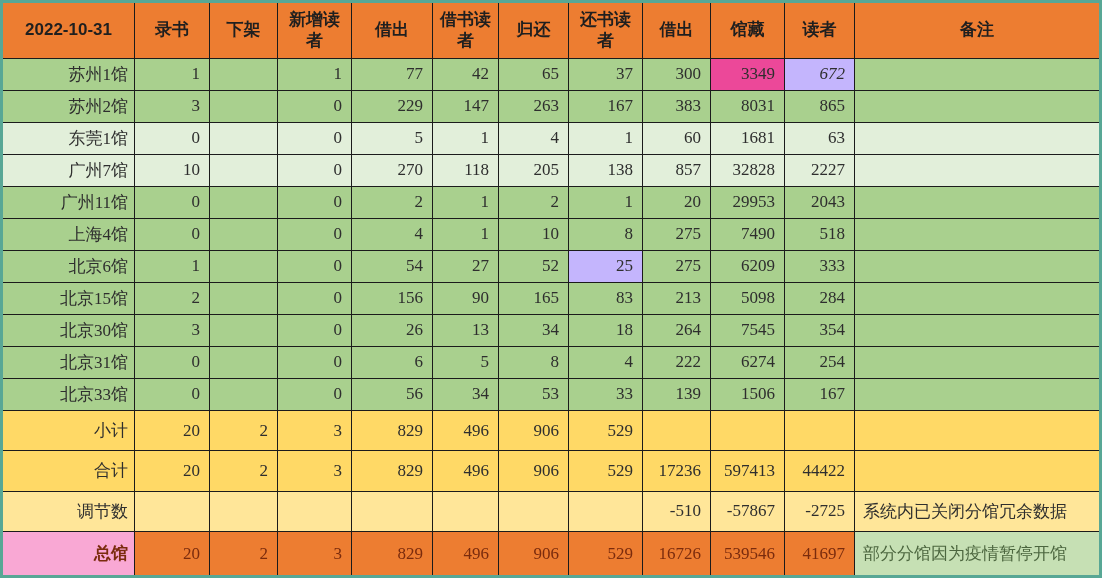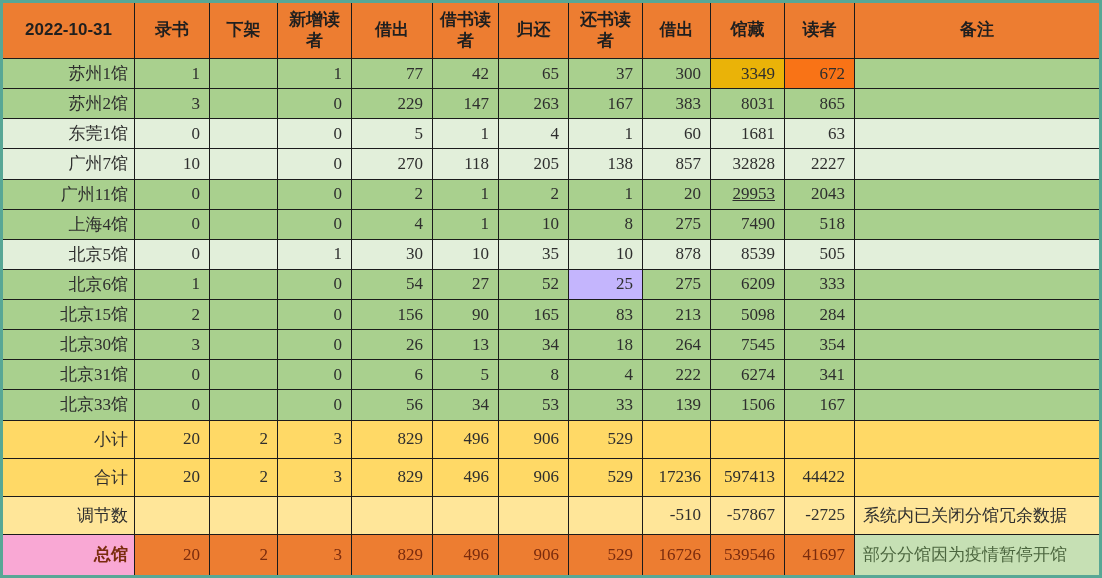--- a/index.html
+++ b/index.html
@@ -78,22 +78,22 @@
       <tr class="data">
         <td class="lbl" style="background: rgb(169, 208, 142);">苏州1馆</td>
         <td class="num" style="background: rgb(169, 208, 142);">1</td>
         <td class="num" style="background: rgb(169, 208, 142);"></td>
         <td class="num" style="background: rgb(169, 208, 142);">1</td>
         <td class="num" style="background: rgb(169, 208, 142);">77</td>
         <td class="num" style="background: rgb(169, 208, 142);">42</td>
         <td class="num" style="background: rgb(169, 208, 142);">65</td>
         <td class="num" style="background: rgb(169, 208, 142);">37</td>
         <td class="num" style="background: rgb(169, 208, 142);">300</td>
-        <td class="num" style="background: #eab308; margin-top: 19px;">3349</td>
-        <td class="num" style="background: #f97316;">672</td>
+        <td class="num" style="background: #ec4899; margin-top: 19px;">3349</td>
+        <td class="num" style="background: #c4b5fd; font-style: italic;">672</td>
         <td class="remark" style="background: rgb(169, 208, 142);"></td>
       </tr>
       <tr class="data">
         <td class="lbl" style="background: rgb(169, 208, 142);">苏州2馆</td>
         <td class="num" style="background: rgb(169, 208, 142);">3</td>
         <td class="num" style="background: rgb(169, 208, 142);"></td>
         <td class="num" style="background: rgb(169, 208, 142);">0</td>
         <td class="num" style="background: rgb(169, 208, 142);">229</td>
         <td class="num" style="background: rgb(169, 208, 142);">147</td>
         <td class="num" style="background: rgb(169, 208, 142);">263</td>
@@ -134,51 +134,37 @@
       <tr class="data">
         <td class="lbl" style="background: rgb(169, 208, 142);">广州11馆</td>
         <td class="num" style="background: rgb(169, 208, 142);">0</td>
         <td class="num" style="background: rgb(169, 208, 142);"></td>
         <td class="num" style="background: rgb(169, 208, 142);">0</td>
         <td class="num" style="background: rgb(169, 208, 142);">2</td>
         <td class="num" style="background: rgb(169, 208, 142);">1</td>
         <td class="num" style="background: rgb(169, 208, 142);">2</td>
         <td class="num" style="background: rgb(169, 208, 142);">1</td>
         <td class="num" style="background: rgb(169, 208, 142);">20</td>
-        <td class="num" style="background: rgb(169, 208, 142); text-decoration: underline;">29953</td>
+        <td class="num" style="background: rgb(169, 208, 142);">29953</td>
         <td class="num" style="background: rgb(169, 208, 142);">2043</td>
         <td class="remark" style="background: rgb(169, 208, 142);"></td>
       </tr>
       <tr class="data">
         <td class="lbl" style="background: rgb(169, 208, 142);">上海4馆</td>
         <td class="num" style="background: rgb(169, 208, 142);">0</td>
         <td class="num" style="background: rgb(169, 208, 142);"></td>
         <td class="num" style="background: rgb(169, 208, 142);">0</td>
         <td class="num" style="background: rgb(169, 208, 142);">4</td>
         <td class="num" style="background: rgb(169, 208, 142);">1</td>
         <td class="num" style="background: rgb(169, 208, 142);">10</td>
         <td class="num" style="background: rgb(169, 208, 142);">8</td>
         <td class="num" style="background: rgb(169, 208, 142);">275</td>
         <td class="num" style="background: rgb(169, 208, 142);">7490</td>
         <td class="num" style="background: rgb(169, 208, 142); margin-left: 17px;">518</td>
         <td class="remark" style="background: rgb(169, 208, 142);"></td>
-      </tr>
-      <tr class="data">
-        <td class="lbl" style="background: rgb(226, 239, 218);">北京5馆</td>
-        <td class="num" style="background: rgb(226, 239, 218);">0</td>
-        <td class="num" style="background: rgb(226, 239, 218);"></td>
-        <td class="num" style="background: rgb(226, 239, 218);">1</td>
-        <td class="num" style="background: rgb(226, 239, 218);">30</td>
-        <td class="num" style="background: rgb(226, 239, 218);">10</td>
-        <td class="num" style="background: rgb(226, 239, 218);">35</td>
-        <td class="num" style="background: rgb(226, 239, 218);">10</td>
-        <td class="num" style="background: rgb(226, 239, 218);">878</td>
-        <td class="num" style="background: rgb(226, 239, 218);">8539</td>
-        <td class="num" style="background: rgb(226, 239, 218);">505</td>
-        <td class="remark" style="background: rgb(226, 239, 218);"></td>
       </tr>
       <tr class="data">
         <td class="lbl" style="background: rgb(169, 208, 142);">北京6馆</td>
         <td class="num" style="background: rgb(169, 208, 142);">1</td>
         <td class="num" style="background: rgb(169, 208, 142);"></td>
         <td class="num" style="background: rgb(169, 208, 142);">0</td>
         <td class="num" style="background: rgb(169, 208, 142);">54</td>
         <td class="num" style="background: rgb(169, 208, 142);">27</td>
         <td class="num" style="background: rgb(169, 208, 142);">52</td>
         <td class="num" style="background: #c4b5fd;">25</td>
@@ -219,21 +205,21 @@
         <td class="lbl" style="background: rgb(169, 208, 142);">北京31馆</td>
         <td class="num" style="background: rgb(169, 208, 142);">0</td>
         <td class="num" style="background: rgb(169, 208, 142);"></td>
         <td class="num" style="background: rgb(169, 208, 142);">0</td>
         <td class="num" style="background: rgb(169, 208, 142);">6</td>
         <td class="num" style="background: rgb(169, 208, 142);">5</td>
         <td class="num" style="background: rgb(169, 208, 142);">8</td>
         <td class="num" style="background: rgb(169, 208, 142);">4</td>
         <td class="num" style="background: rgb(169, 208, 142);">222</td>
         <td class="num" style="background: rgb(169, 208, 142);">6274</td>
-        <td class="num" style="background: rgb(169, 208, 142);">341</td>
+        <td class="num" style="background: rgb(169, 208, 142);">254</td>
         <td class="remark" style="background: rgb(169, 208, 142);"></td>
       </tr>
       <tr class="data">
         <td class="lbl" style="background: rgb(169, 208, 142);">北京33馆</td>
         <td class="num" style="background: rgb(169, 208, 142);">0</td>
         <td class="num" style="background: rgb(169, 208, 142);"></td>
         <td class="num" style="background: rgb(169, 208, 142);">0</td>
         <td class="num" style="background: rgb(169, 208, 142);">56</td>
         <td class="num" style="background: rgb(169, 208, 142);">34</td>
         <td class="num" style="background: rgb(169, 208, 142);">53</td>

